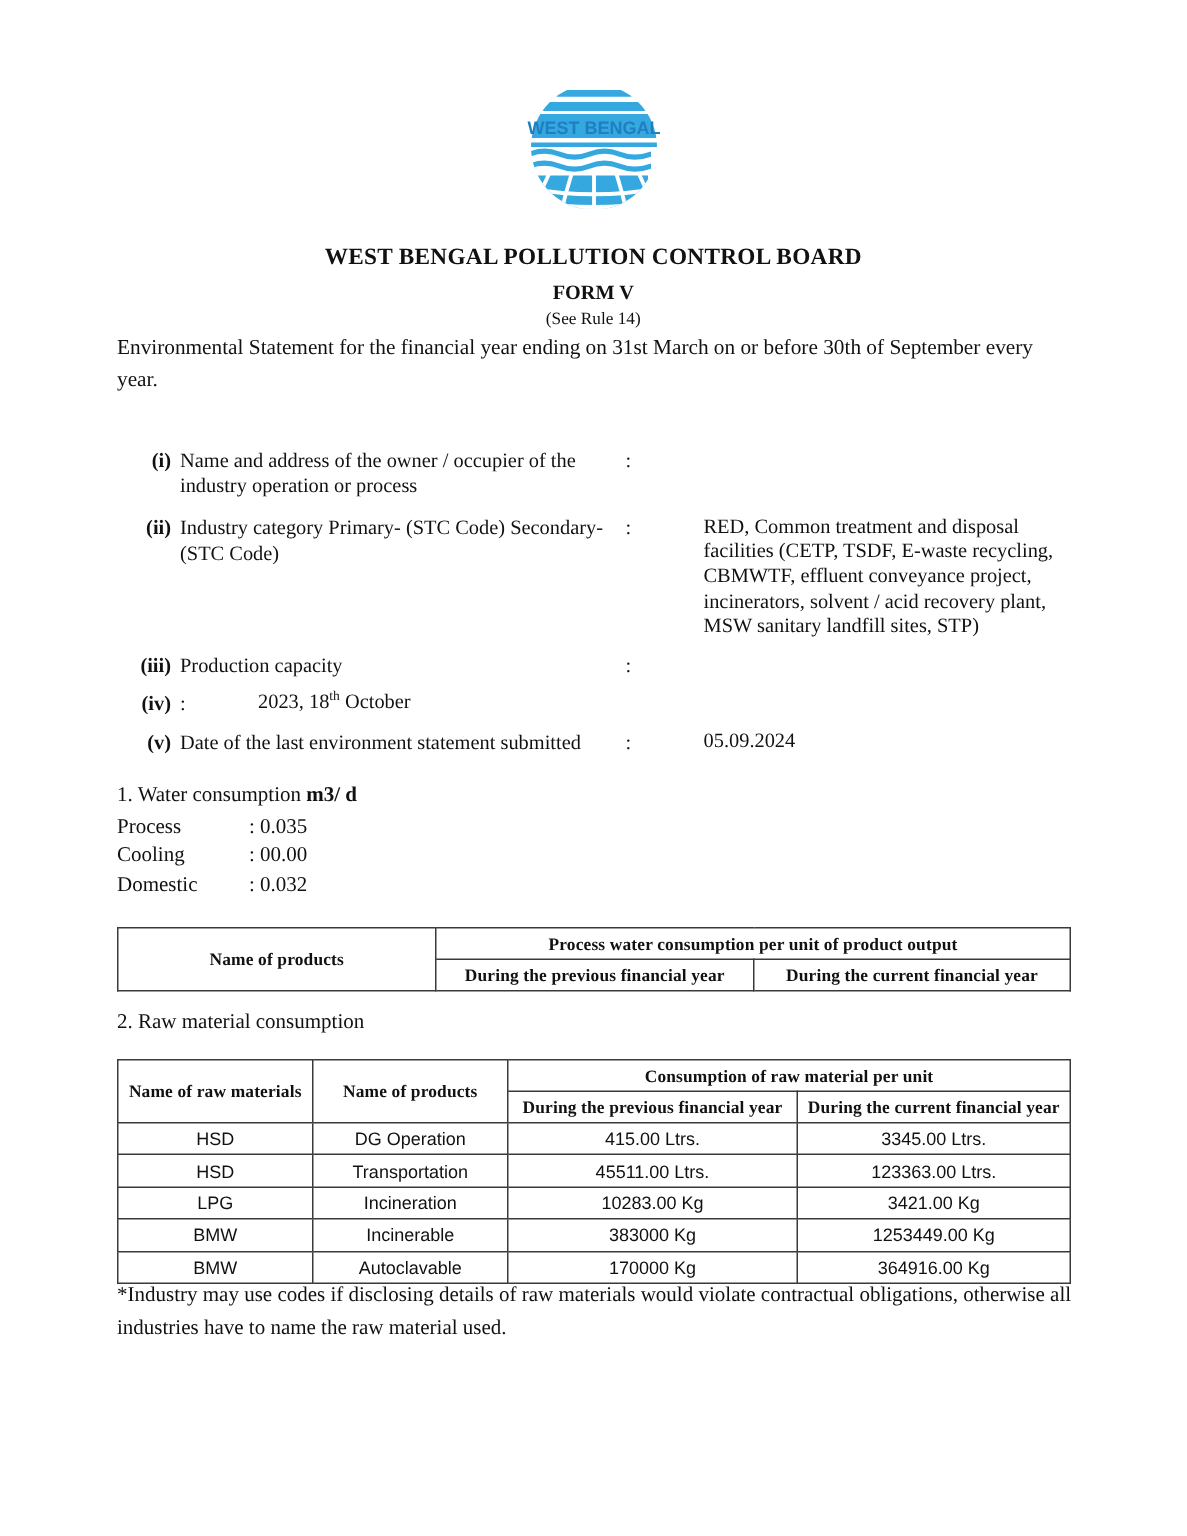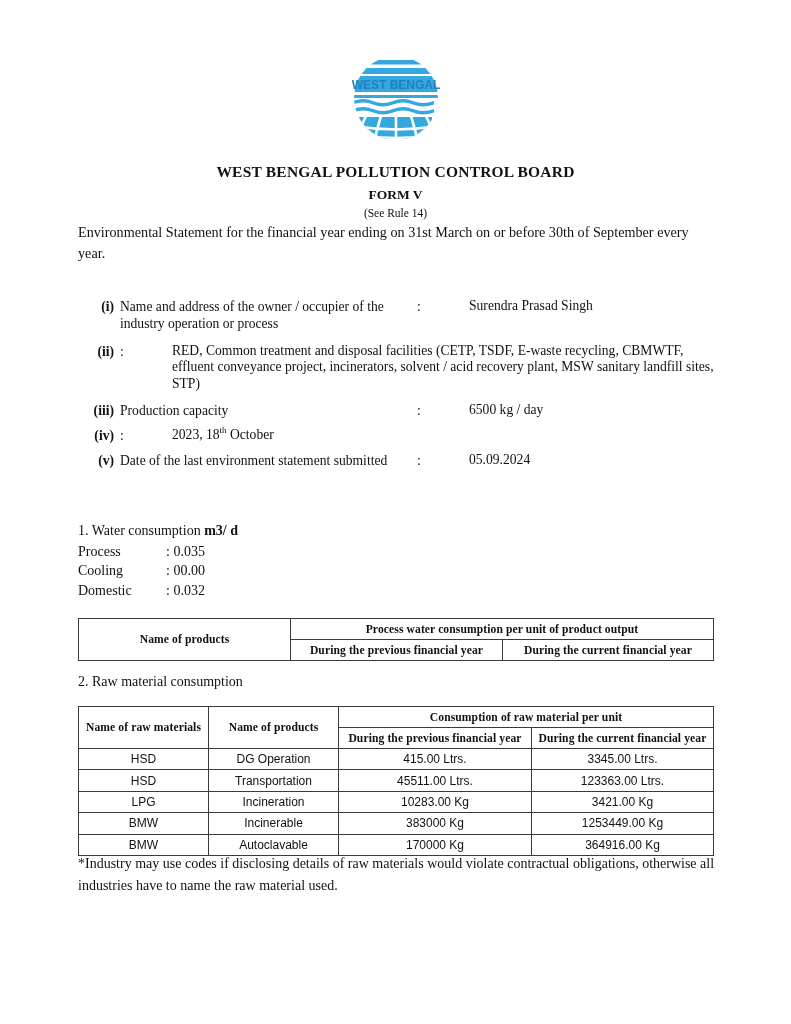--- a/index.html
+++ b/index.html
@@ -234,38 +234,37 @@
   <div class="hdr title-rule">(See Rule 14)</div>
   <div class="hdr intro">Environmental Statement for the financial year ending on 31st March on or before 30th of September every year.</div>
 
 
   <div class="rowlist">
 
     <div class="arow">
       <div class="num">(i)</div>
       <div class="lbl">Name and address of the owner / occupier of the industry operation or process</div>
       <div class="colon">:</div>
-      <div class="val">Surendra Prasad Singh</div>
     </div>
 
     <div class="gap-a"></div>
 
     <div class="arow">
       <div class="num">(ii)</div>
+      <div class="lbl">Industry category Primary- (STC Code) Secondary- (STC Code)</div>
       <div class="colon">:</div>
       <div class="val">RED, Common treatment and disposal facilities (CETP, TSDF, E-waste recycling, CBMWTF, effluent conveyance project, incinerators, solvent / acid recovery plant, MSW sanitary landfill sites, STP)</div>
     </div>
 
     <div class="gap-b"></div>
 
     <div class="arow">
       <div class="num">(iii)</div>
       <div class="lbl">Production capacity</div>
       <div class="colon">:</div>
-      <div class="val">6500 kg / day</div>
     </div>
 
     <div class="gap-c"></div>
 
     <div class="arow">
       <div class="num">(iv)</div>
       <div class="colon">:</div>
       <div class="val"><span>2023, 18</span><sup>th</sup><span> October</span></div>
     </div>
 

